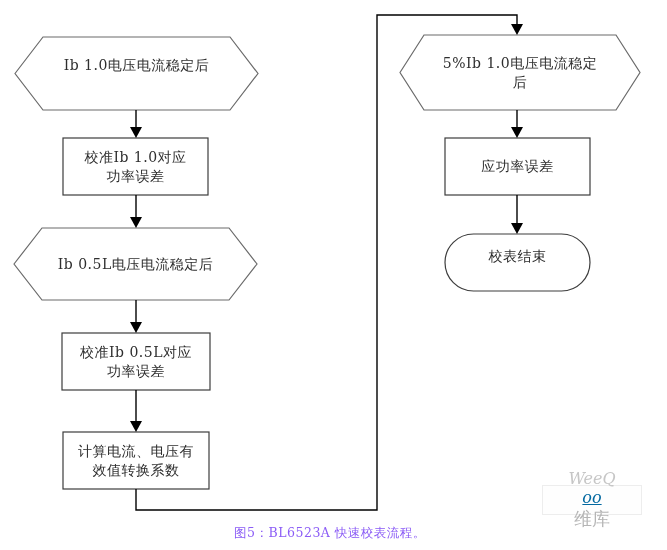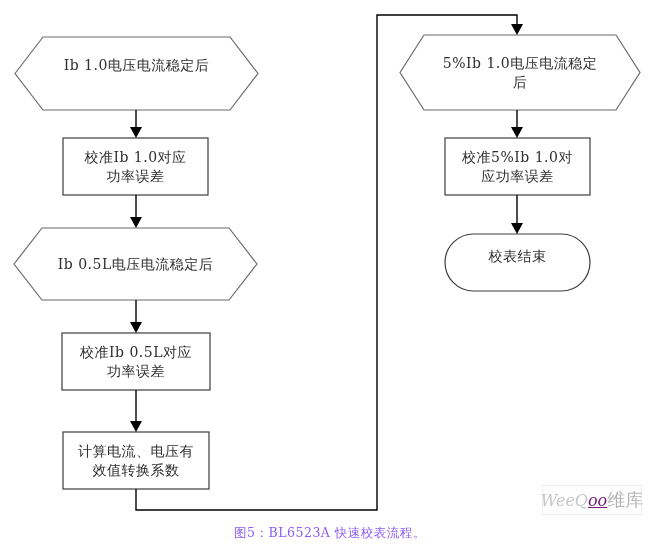--- a/index.html
+++ b/index.html
@@ -42,23 +42,24 @@
     width: 98px;
     height: 28px;
     border: 1px solid #ededed;
     background: #fefefe;
     display: flex;
     align-items: center;
     justify-content: center;
     font-style: italic;
     font-size: 16px;
     white-space: nowrap;
+    flex-direction: column;
   }
   .wm-gray1 { color: #c6c6c6; }
-  .wm-orange { color: #701a75; text-decoration: underline; }
+  .wm-orange { color: #0369a1; text-decoration: underline; }
   .wm-gray2 { color: #b5b5b5; font-style: normal; font-size: 18px; }
 </style>
 </head>
 <body>
 
 <div class="canvas">
 
   <svg width="667" height="550" viewBox="0 0 667 550">
 
     <polygon points="15,73.5 43,37 230,37 258,73.5 230,110 43,110" fill="#ffffff" stroke="#6a6a6a" stroke-width="1.2"></polygon>
@@ -115,21 +116,20 @@
     <span>计算电流、电压有</span>
     <span>效值转换系数</span>
   </div>
 
   <div class="node-label" style="left:400px; top:35px; width:240px; height:75px;text-align:center;">
     <span>5%Ib 1.0电压电流稳定</span>
     <span>后</span>
   </div>
 
   <div class="node-label" style="left:445px; top:138px; width:145px; height:57px;">
-    <span>校准5%Ib 1.0对</span>
     <span>应功率误差</span>
   </div>
 
   <div class="node-label" style="left:445px; top:234px; width:145px; height:44px;">
     <span>校表结束</span>
   </div>
 
   <div class="caption">图5：BL6523A 快速校表流程。</div>
 
   <div class="watermark">

